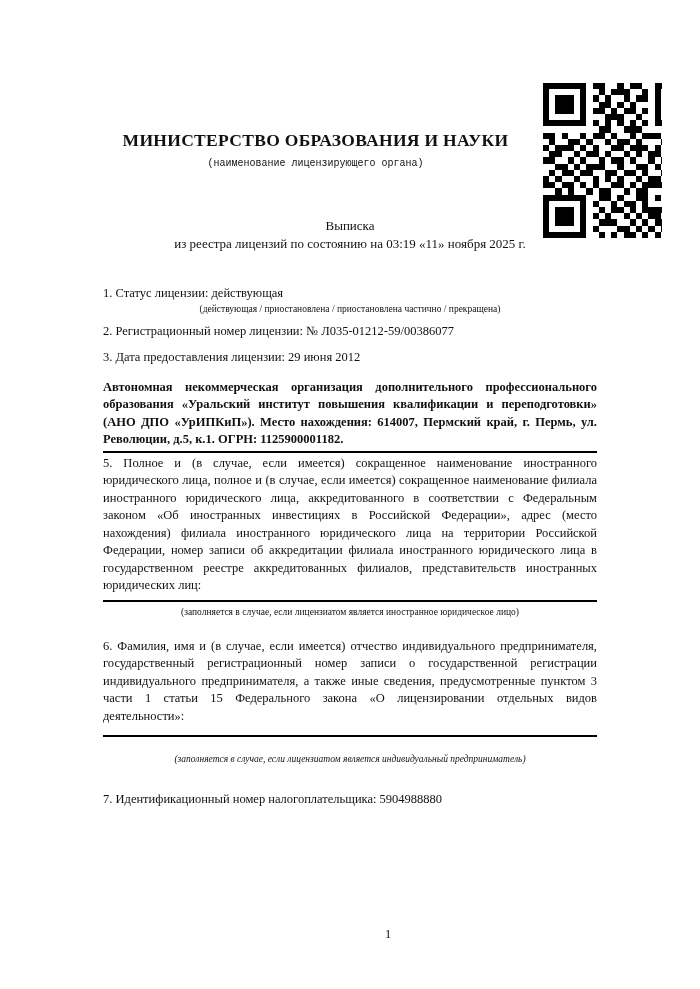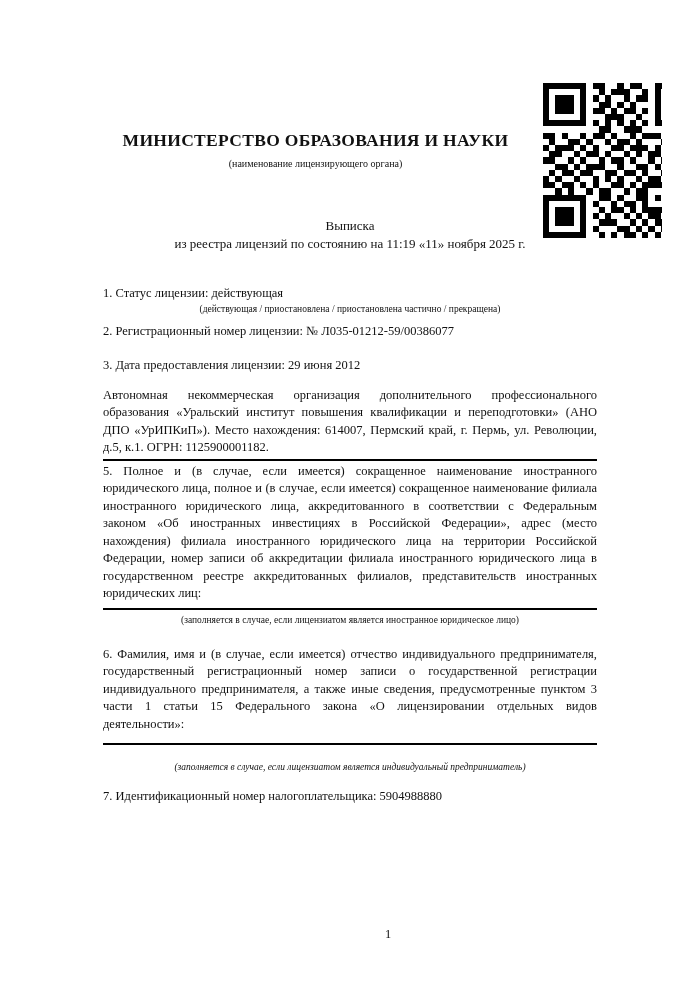--- a/index.html
+++ b/index.html
@@ -42,20 +42,21 @@
   .ministry-title {
     font-weight: bold;
     font-size: 17.5px;
     line-height: 30px;
     letter-spacing: 0.3px;
   }
   .header-caption {
     font-size: 10px;
     line-height: 14px;
     margin-top: 2px;
+    font-family: Liberation Mono, monospace;
   }
   .doc-title {
     margin-top: 46px;
     text-align: center;
     font-size: 13px;
     line-height: 17.5px;
   }
   .body-text {
     margin: 0;
   }
@@ -65,20 +66,21 @@
   }
   .caption {
     font-size: 9.5px;
     line-height: 13px;
     text-align: center;
     margin: 0;
   }
   .underlined-value {
     border-bottom: 2px solid #000000;
     padding-bottom: 2px;
+    font-weight: bold;
   }
   .fill-in-rule {
     border-bottom: 2px solid #000000;
     height: 0;
   }
   .footer-page-number {
     position: absolute;
     top: 926px;
     left: 0;
     width: 700px;
@@ -424,51 +426,51 @@
         <rect x="24" y="24" width="1" height="1"></rect>
       </svg></div>
 
   <div class="header-block">
     <div class="ministry-title">МИНИСТЕРСТВО ОБРАЗОВАНИЯ И НАУКИ</div>
     <div class="header-caption">(наименование лицензирующего органа)</div>
   </div>
 
   <div class="doc-title">
     <div>Выписка</div>
-    <div>из реестра лицензий по состоянию на 11:19 «11» ноября 2025 г.</div>
+    <div>из реестра лицензий по состоянию на 03:19 «11» ноября 2025 г.</div>
   </div>
 
   <section style="margin-top:33px;">
     <p class="body-text">1. Статус лицензии: действующая</p>
     <p class="caption">(действующая / приостановлена / приостановлена частично / прекращена)</p>
   </section>
 
   <section style="margin-top:7px;">
     <p class="body-text">2. Регистрационный номер лицензии: № Л035-01212-59/00386077</p>
   </section>
 
-  <section style="margin-top:17px;">
+  <section style="margin-top:9px;">
     <p class="body-text">3. Дата предоставления лицензии: 29 июня 2012</p>
   </section>
 
   <section style="margin-top:12px;">
     <p class="body-text justified underlined-value">Автономная некоммерческая организация дополнительного профессионального образования «Уральский институт повышения квалификации и переподготовки» (АНО ДПО «УрИПКиП»). Место нахождения: 614007, Пермский край, г. Пермь, ул. Революции, д.5, к.1. ОГРН: 1125900001182.</p>
   </section>
 
   <section style="margin-top:2px;">
     <p class="body-text justified">5. Полное и (в случае, если имеется) сокращенное наименование иностранного юридического лица, полное и (в случае, если имеется) сокращенное наименование филиала иностранного юридического лица, аккредитованного в соответствии с Федеральным законом «Об иностранных инвестициях в Российской Федерации», адрес (место нахождения) филиала иностранного юридического лица на территории Российской Федерации, номер записи об аккредитации филиала иностранного юридического лица в государственном реестре аккредитованных филиалов, представительств иностранных юридических лиц:</p>
     <div class="fill-in-rule" style="margin-top:5px;"></div>
     <p class="caption" style="margin-top:4px;">(заполняется в случае, если лицензиатом является иностранное юридическое лицо)</p>
   </section>
 
   <section style="margin-top:19px;">
     <p class="body-text justified">6. Фамилия, имя и (в случае, если имеется) отчество индивидуального предпринимателя, государственный регистрационный номер записи о государственной регистрации индивидуального предпринимателя, а также иные сведения, предусмотренные пунктом 3 части 1 статьи 15 Федерального закона «О лицензировании отдельных видов деятельности»:</p>
     <div class="fill-in-rule" style="margin-top:10px;"></div>
     <p class="caption" style="margin-top:16px;font-style:italic;">(заполняется в случае, если лицензиатом является индивидуальный предприниматель)</p>
   </section>
 
-  <section style="margin-top:14px;">
+  <section style="margin-top:25px;">
     <p class="body-text">7. Идентификационный номер налогоплательщика: 5904988880</p>
   </section>
 
   <div class="footer-page-number">1</div>
 
 </div>
 
 </body></html>

